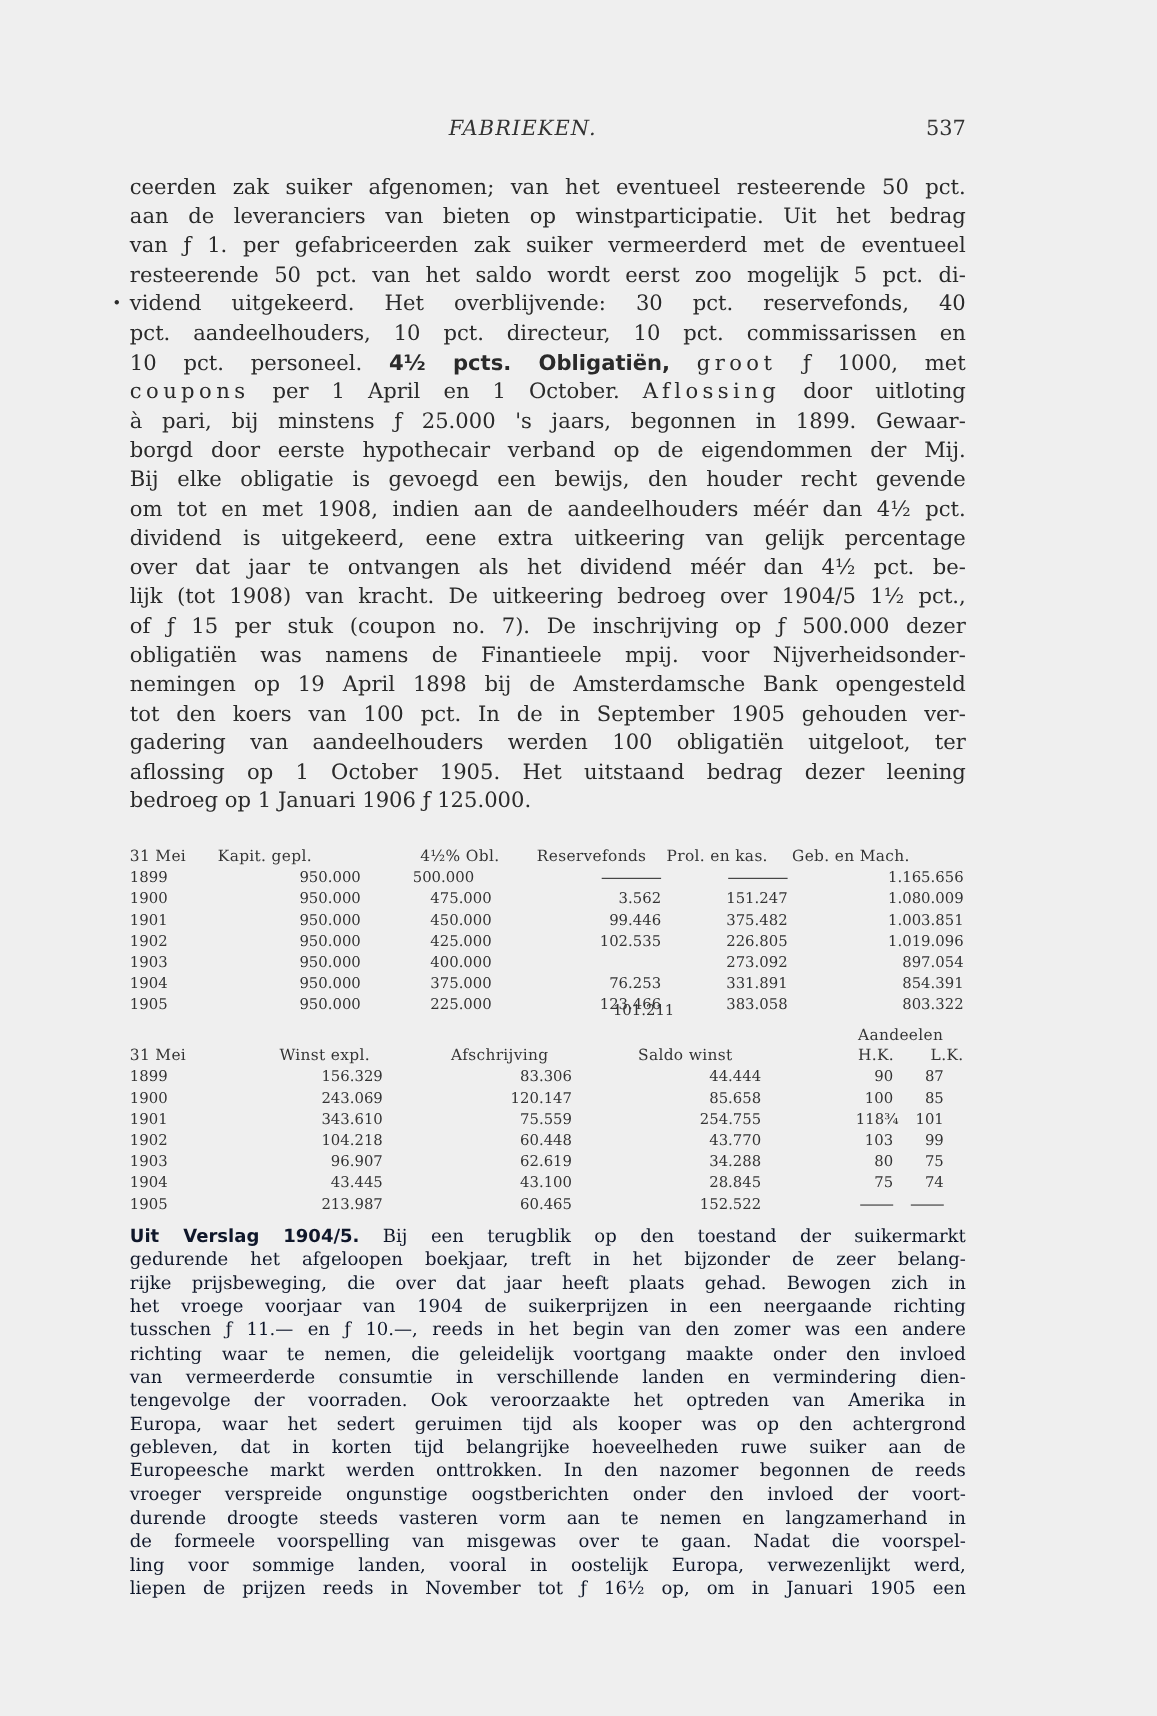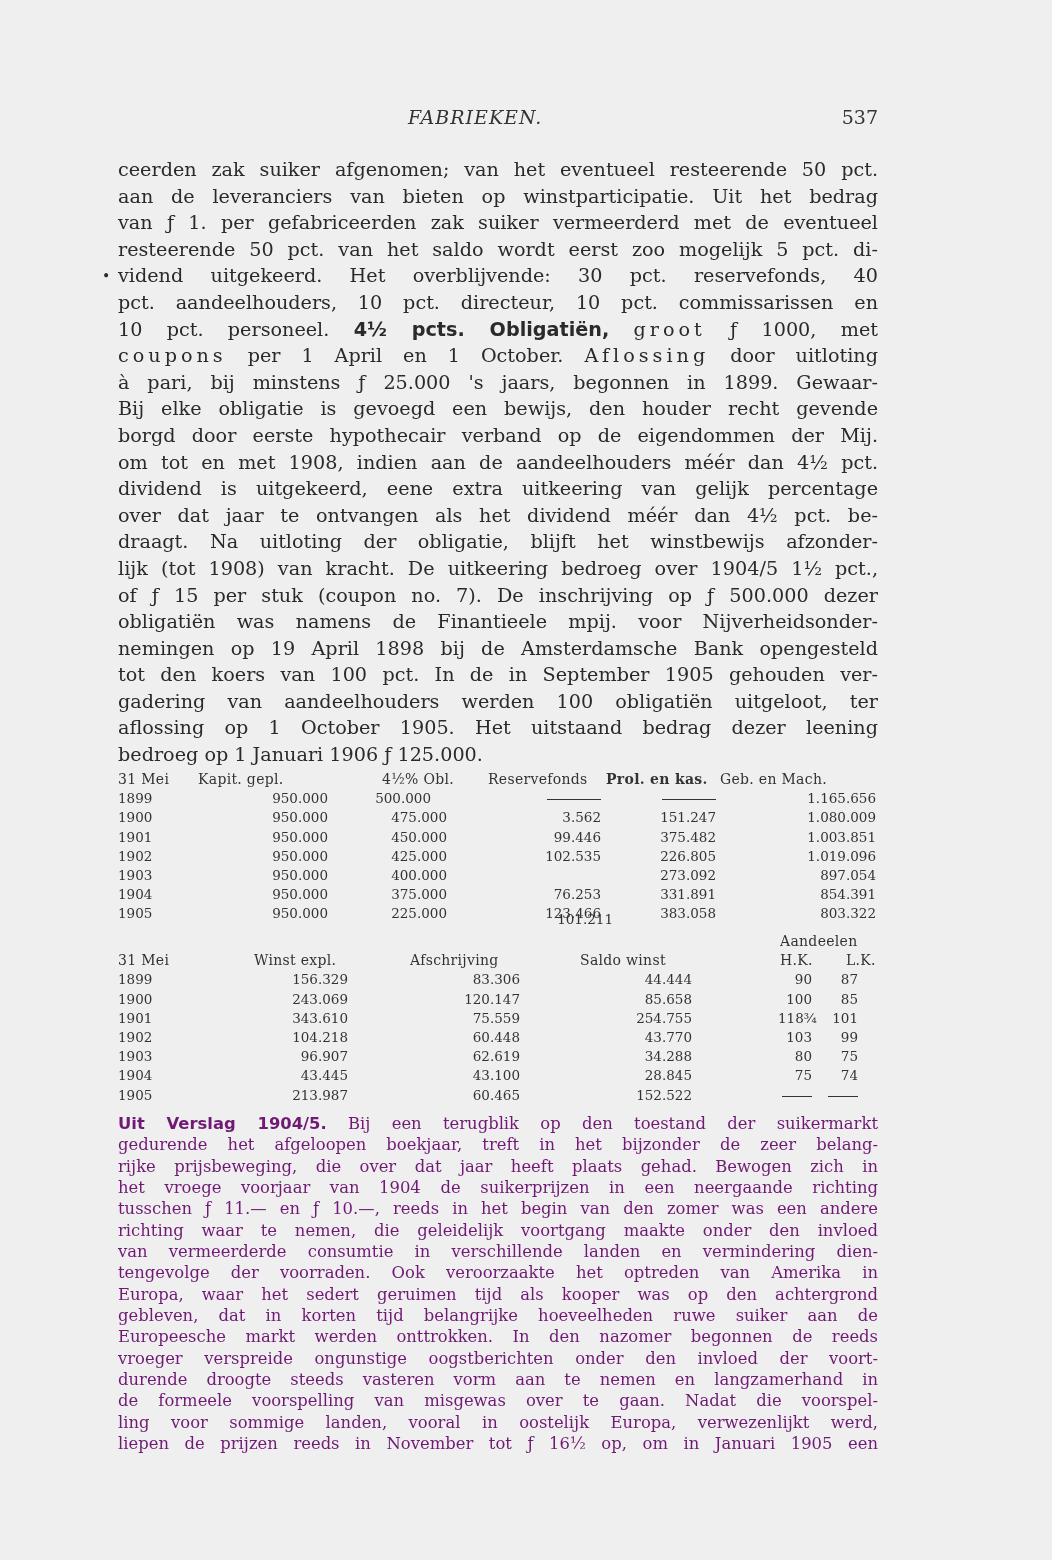--- a/index.html
+++ b/index.html
@@ -39,21 +39,21 @@
     position: absolute; left: 0; width: 760px;
     font-size: 13.5px; line-height: 19.2px; color: #333;
   }
   .tbl .hrow, .tbl .row { position: relative; height: 19.2px; }
   .tbl .cell { position: absolute; top: 0; white-space: nowrap; }
   .tbl .r { text-align: right; }
   .tbl .hdr { font-size: 14px; letter-spacing: 0.3px; }
   .dash { display: inline-block; border-top: 1px solid #333; vertical-align: middle; }
   .para2 {
     position: absolute; left: 0; width: 760px;
-    font-size: 16.4px; line-height: 21.35px; color: #701a75;
+    font-size: 16.4px; line-height: 21.35px; color: #0f172a;
   }
   .para2 .line { display: block; white-space: nowrap; text-align: justify; text-align-last: justify; }
 </style>
 </head>
 <body>
 
 <div class="page">
 
   <div class="header">
     <span class="running-title">FABRIEKEN.</span>
@@ -73,43 +73,42 @@
       <span class="spaced">groot</span>
       <span>ƒ 1000, met</span>
     </span>
     <span class="line">
       <span class="spaced">coupons</span>
       <span>per 1 April en 1 October.</span>
       <span class="spaced">Aflossing</span>
       <span>door uitloting</span>
     </span>
     <span class="line">à pari, bij minstens ƒ 25.000 's jaars, begonnen in 1899. Gewaar-</span>
+    <span class="line">borgd door eerste hypothecair verband op de eigendommen der Mij.</span>
     <span class="line">Bij elke obligatie is gevoegd een bewijs, den houder recht gevende</span>
-    <span class="line">borgd door eerste hypothecair verband op de eigendommen der Mij.</span>
     <span class="line">om tot en met 1908, indien aan de aandeelhouders méér dan 4½ pct.</span>
     <span class="line">dividend is uitgekeerd, eene extra uitkeering van gelijk percentage</span>
     <span class="line">over dat jaar te ontvangen als het dividend méér dan 4½ pct. be-</span>
-    <span class="line">draagt. Na uitloting der obligatie, blijft het winstbewijs afzonder-</span>
     <span class="line">lijk (tot 1908) van kracht. De uitkeering bedroeg over 1904/5 1½ pct.,</span>
     <span class="line">of ƒ 15 per stuk (coupon no. 7). De inschrijving op ƒ 500.000 dezer</span>
     <span class="line">obligatiën was namens de Finantieele mpij. voor Nijverheidsonder-</span>
     <span class="line">nemingen op 19 April 1898 bij de Amsterdamsche Bank opengesteld</span>
     <span class="line">tot den koers van 100 pct. In de in September 1905 gehouden ver-</span>
     <span class="line">gadering van aandeelhouders werden 100 obligatiën uitgeloot, ter</span>
     <span class="line">aflossing op 1 October 1905. Het uitstaand bedrag dezer leening</span>
     <span class="line last">bedroeg op 1 Januari 1906 ƒ 125.000.</span>
   </div>
 
   <div class="tbl" id="table1" style="top:770px;">
     <div class="hrow">
       <span class="cell hdr" style="left:0;">31 Mei</span>
       <span class="cell hdr" style="left:80px;">Kapit. gepl.</span>
       <span class="cell hdr" style="left:264px;">4½% Obl.</span>
       <span class="cell hdr" style="left:370px;">Reservefonds</span>
-      <span class="cell hdr" style="left:488px;font-weight:bold;">Prol. en kas.</span>
+      <span class="cell hdr" style="left:488px;">Prol. en kas.</span>
       <span class="cell hdr" style="left:602px;">Geb. en Mach.</span>
     </div>
   <div class="row">
         <span class="cell" style="left: 0px; width: 40px;">1899</span>
         <span class="cell r" style="left: 100px; width: 110px;">950.000</span>
         <span class="cell r" style="left: 239px; width: 74px;">500.000</span>
         <span class="cell r" style="left: 370px; width: 113px;"><span class="dash" style="width: 54px;"></span></span>
         <span class="cell r" style="left: 480px; width: 118px;"><span class="dash" style="width: 54px;"></span></span>
         <span class="cell r" style="left: 610px; width: 148px;">1.165.656</span>
       </div>

